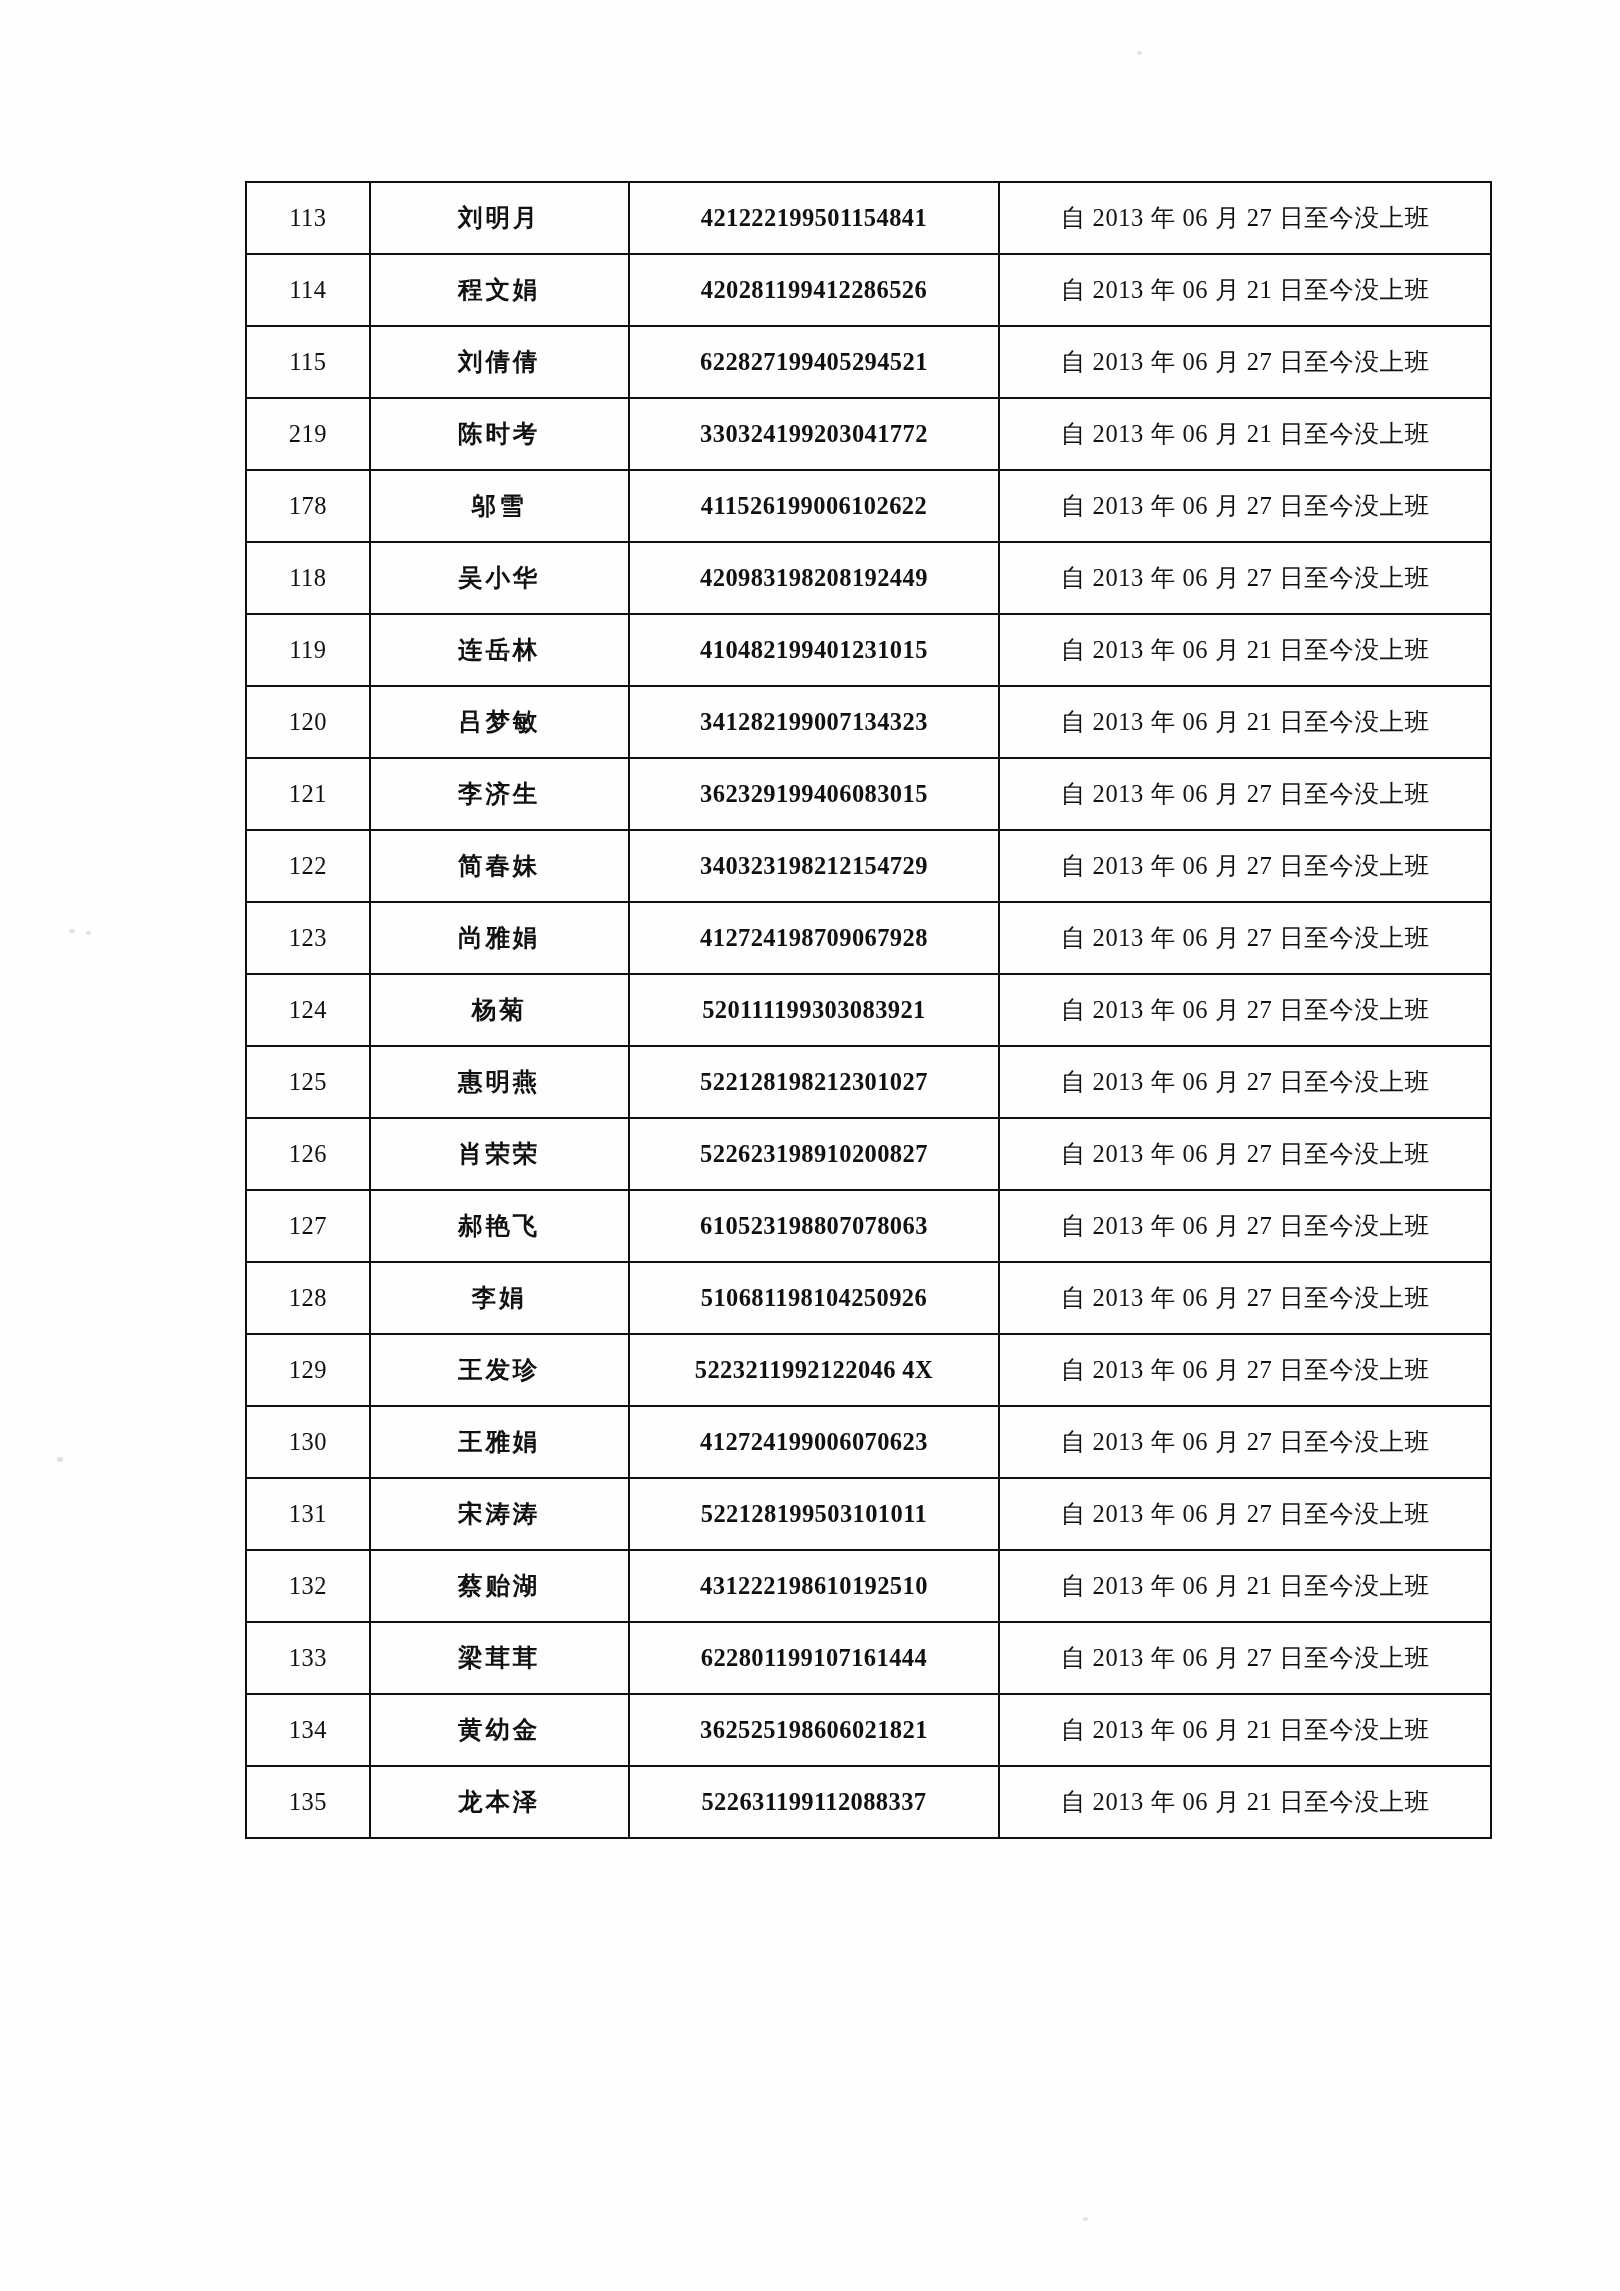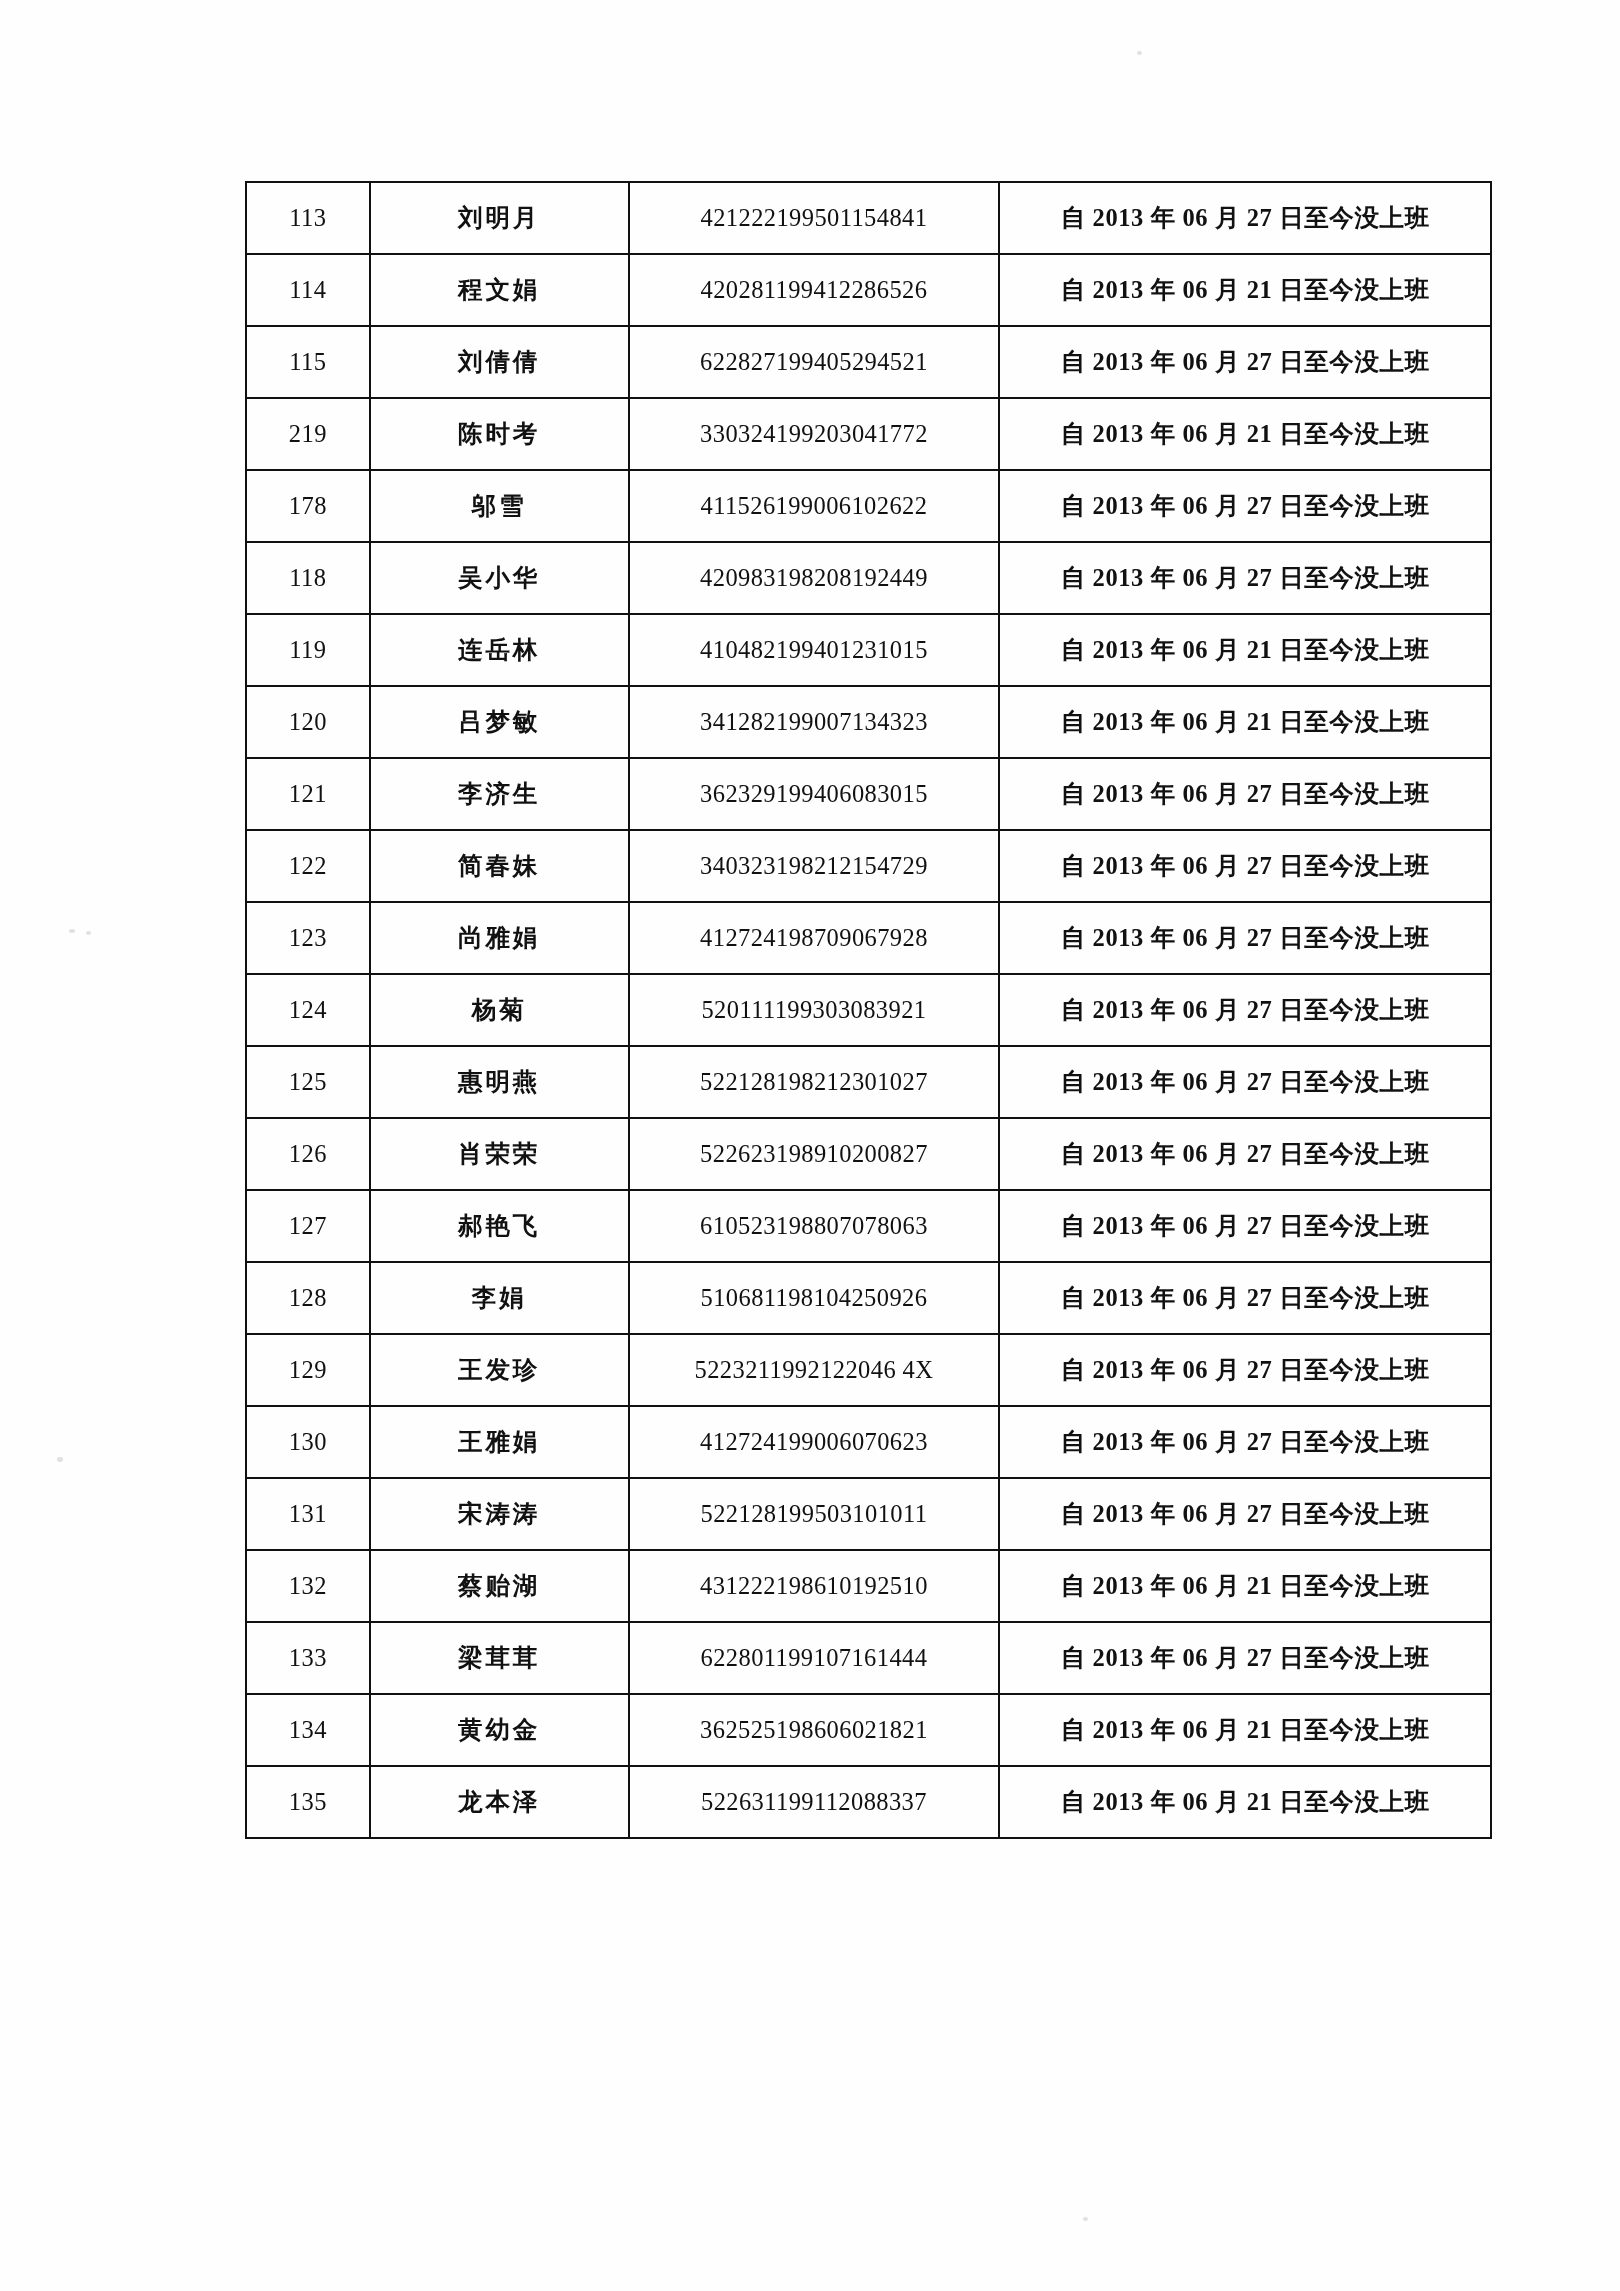--- a/index.html
+++ b/index.html
@@ -42,22 +42,22 @@
     height: 70px;
     padding: 0 3.9px;
     text-align: center;
     vertical-align: middle;
     font-size: 24.5px;
     line-height: 1.1;
     white-space: nowrap;
   }
   .col-idx { width: 114px; font-size: 24.5px; letter-spacing: 0.5px; }
   .col-name { width: 249px; font-size: 27.4px; letter-spacing: 2.9px; font-weight: 600; border-radius: 13px; }
-  .col-id { width: 361px; font-size: 25.5px; letter-spacing: 0.4px; font-weight: 400; margin-left: 7px; }
-  .col-note { width: 482px; font-size: 24.5px; letter-spacing: 0.6px; font-weight: 700; margin-top: 21px; }
+  .col-id { width: 361px; font-size: 25.5px; letter-spacing: 0.4px; font-weight: 700; margin-left: 7px; }
+  .col-note { width: 482px; font-size: 24.5px; letter-spacing: 0.6px; font-weight: 400; margin-top: 21px; }
 </style>
 </head>
 <body>
 
 <div class="page">
 
   <span class="speck" style="left:1137px; top:51px; width:4.9px; height:3.9px;"></span>
   <span class="speck" style="left:69px; top:929px; width:5.9px; height:3.9px;"></span>
   <span class="speck" style="left:86px; top:931px; width:4.9px; height:3.9px;"></span>
   <span class="speck" style="left:57px; top:1457px; width:5.9px; height:4.9px;"></span>

